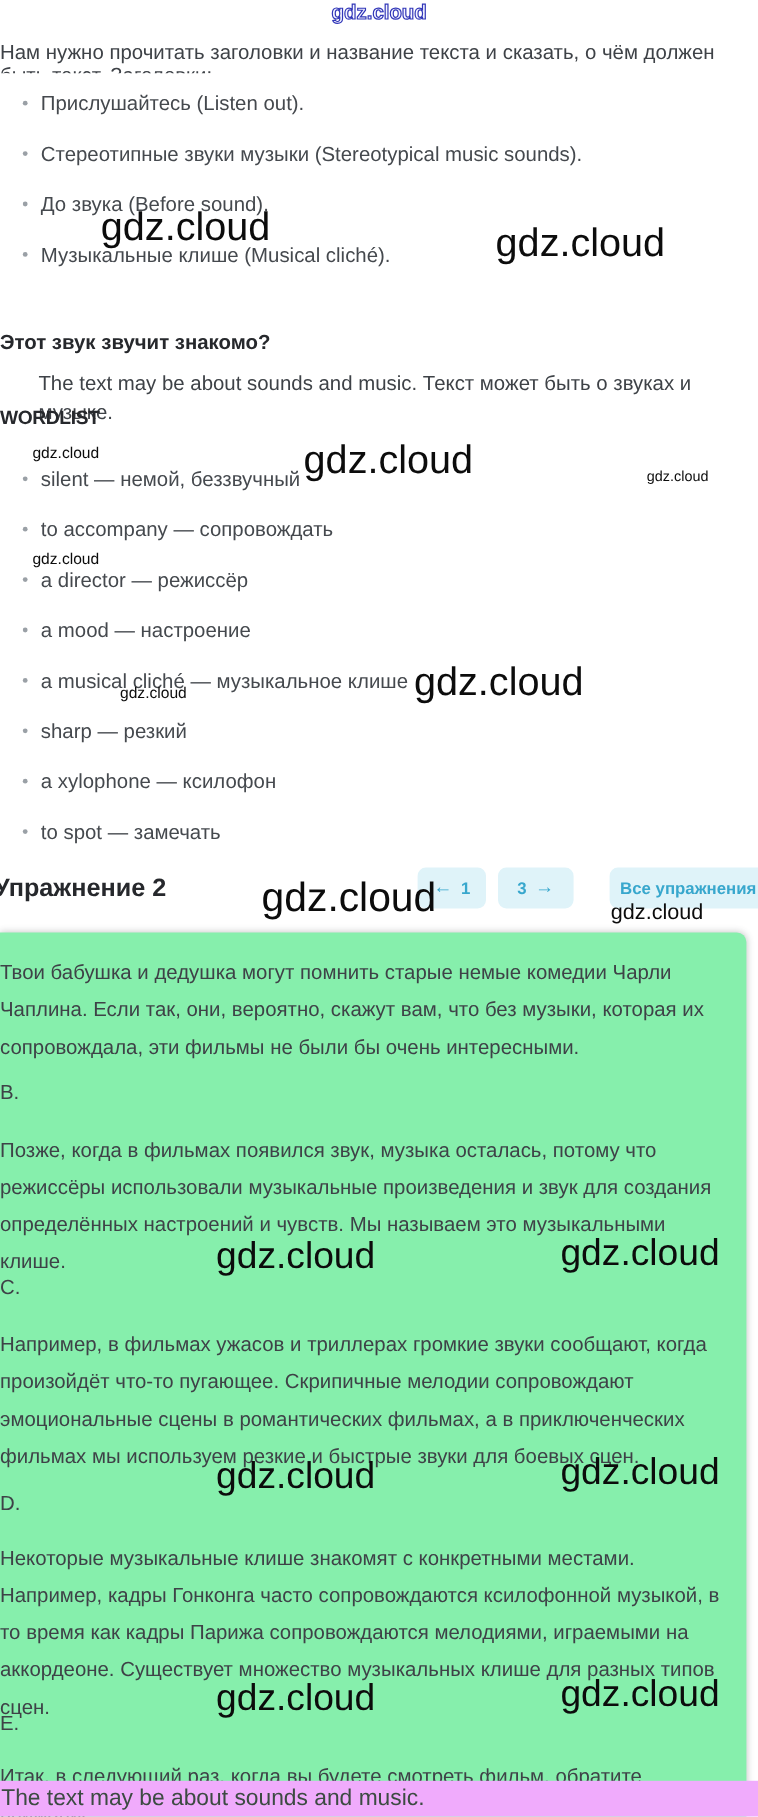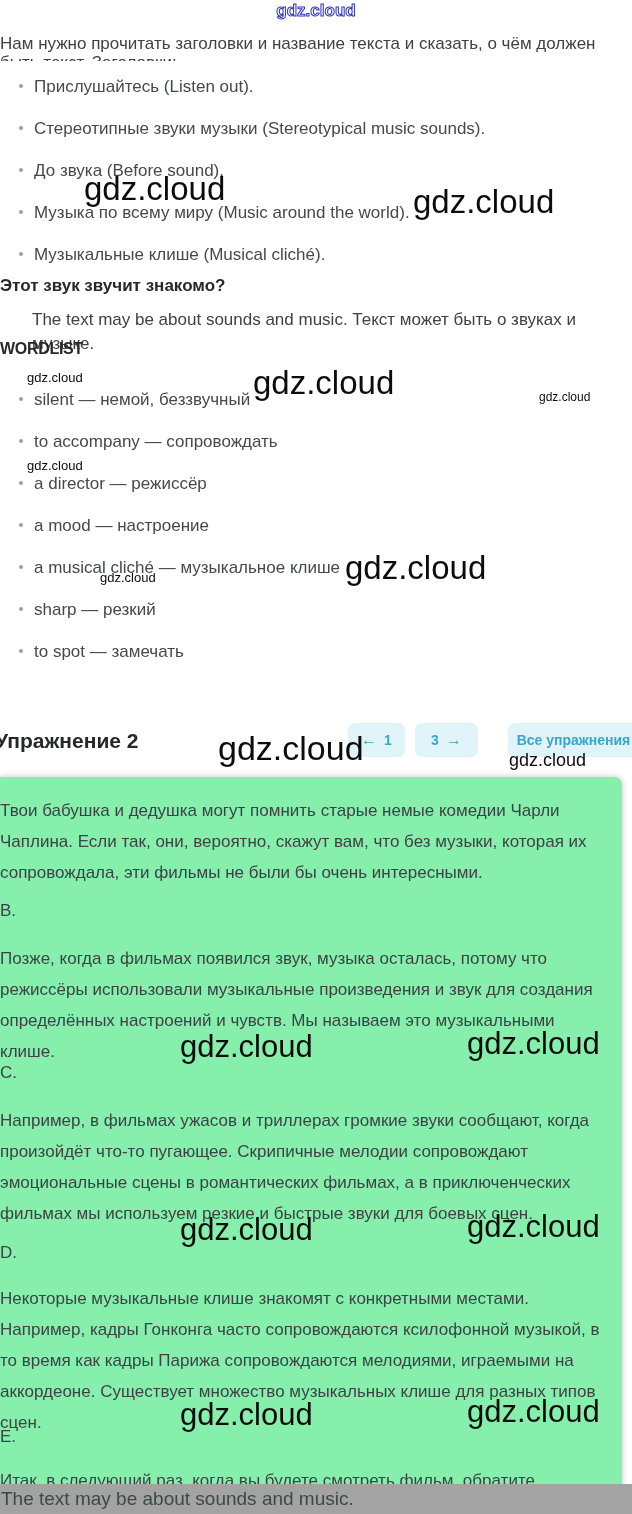--- a/index.html
+++ b/index.html
@@ -72,21 +72,21 @@
   .p-b { top:166px; }
   .lbl-c { top:286px; }
   .p-c { top:328px; }
   .lbl-d { top:466px; }
   .p-d { top:506px; }
   .lbl-e { top:650px; }
   .p-e { top:688px; }
   
   .answer-bar {
     position:absolute; left:0; top:1484px; width:632px; height:30px;
-    background:#a3a3a3; z-index:20; display:flex; align-items:center;
+    background:#f0abfc; z-index:20; display:flex; align-items:center;
   }
   .answer-bar span { font-size:19px; color:#3c4b42; padding-left:1px; line-height:30px; }
 </style>
 </head>
 <body>
 
 <div class="page">
 
   <span class="wm wm-top">gdz.cloud</span>
   <span class="wm wm-2">gdz.cloud</span>
@@ -108,35 +108,35 @@
 
   <p class="intro">Нам нужно прочитать заголовки и название текста и сказать, о чём должен</p>
   <div class="clipped-line">
     <span>быть текст. Заголовки:</span>
   </div>
 
   <ul class="blist blist-1">
     <li>Прислушайтесь (Listen out).</li>
     <li>Стереотипные звуки музыки (Stereotypical music sounds).</li>
     <li>До звука (Before sound).</li>
-    <li>Музыка по всему миру (Music around the world).</li>
     <li>Музыкальные клише (Musical cliché).</li>
   </ul>
 
   <h3 class="h-bold h-sound">Этот звук звучит знакомо?</h3>
   <p class="answer-line">The text may be about sounds and music. Текст может быть о звуках и музыке.</p>
   <h3 class="h-bold h-wordlist">WORDLIST</h3>
 
   <ul class="blist blist-2">
     <li>silent — немой, беззвучный</li>
     <li>to accompany — сопровождать</li>
     <li>a director — режиссёр</li>
     <li>a mood — настроение</li>
     <li>a musical cliché — музыкальное клише</li>
     <li>sharp — резкий</li>
+    <li>a xylophone — ксилофон</li>
     <li>to spot — замечать</li>
   </ul>
 
   <h2 class="ex-title">Упражнение 2</h2>
   <button class="nav-btn btn-prev">
     <span class="arrow">←</span>
     <span>1</span>
   </button>
   <button class="nav-btn btn-next">
     <span>3</span>

